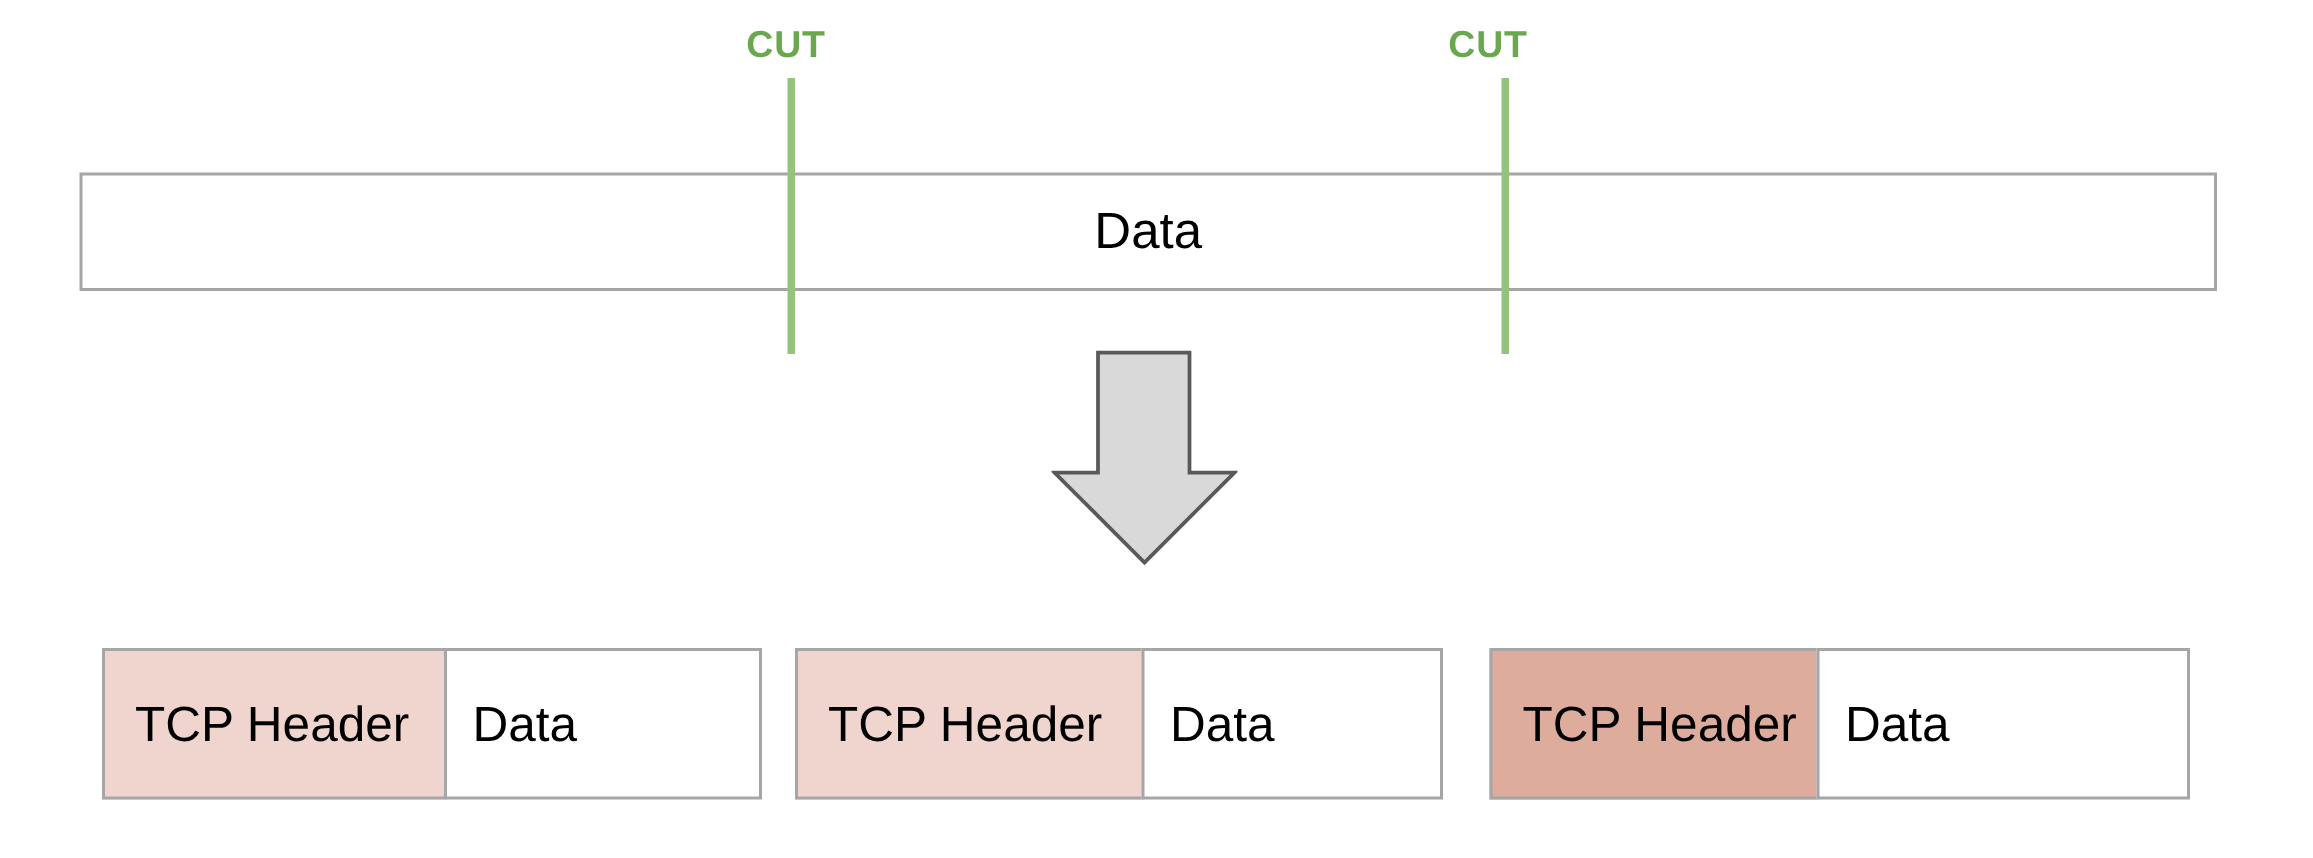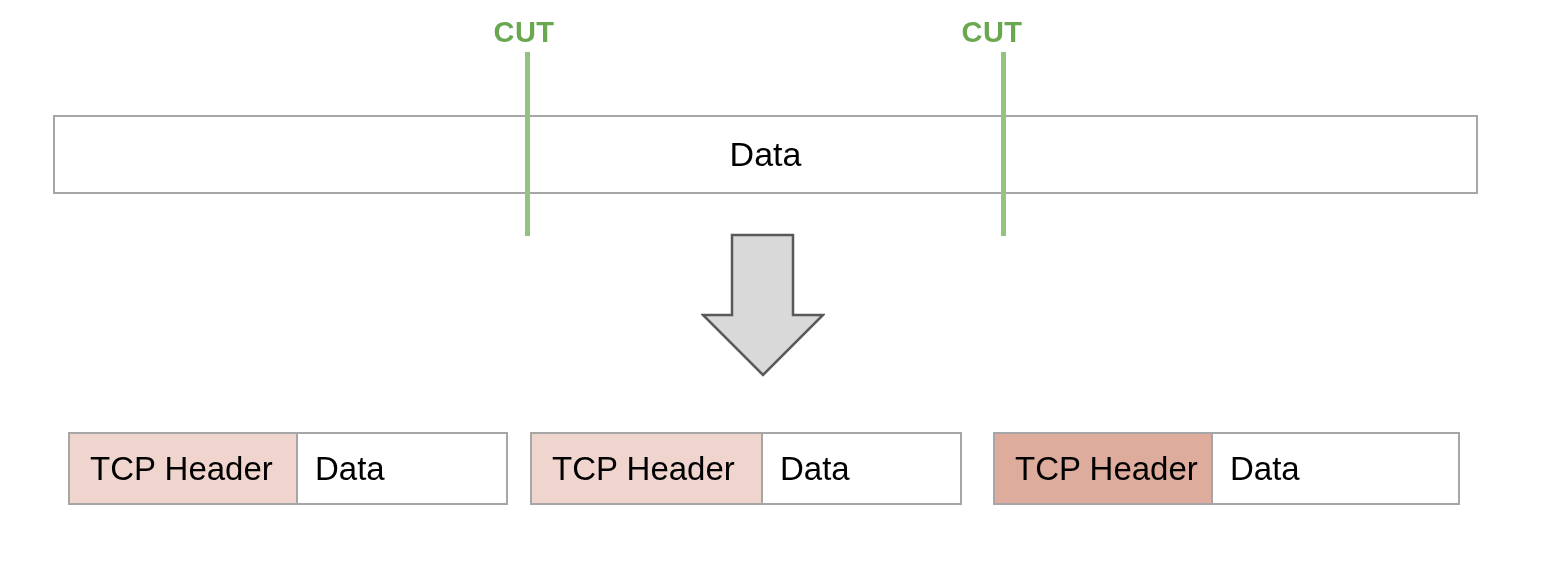--- a/index.html
+++ b/index.html
@@ -33,21 +33,21 @@
   .bar-label {
     font-size: 34px;
     color: #000000;
   }
 
   
   .cut-label {
     position: absolute;
     top: 16px;
     transform: translateX(-50%);
-    font-size: 29px;
+    font-size: 25px;
     font-weight: bold;
     letter-spacing: 0.5px;
   }
   .cut-label-1 { left: 524px; }
   .cut-label-2 { left: 992px; }
   .cut-line {
     position: absolute;
     top: 52px;
     width: 5px;
     height: 184px;
@@ -70,21 +70,21 @@
     position: absolute;
     top: 432px;
     height: 78px;
     display: flex;
   }
   .segment-1 { left: 68px; }
   .segment-2 { left: 530px; }
   .segment-3 { left: 993px; }
   .cell {
     box-sizing: border-box;
-    height: 73px;
+    height: 101px;
     border: 2px solid #a6a6a6;
     display: flex;
     align-items: center;
     font-size: 33px;
     color: #000000;
     white-space: nowrap;
   }
   .header-cell { padding-left: 20px; }
   .data-cell {
     margin-left: -2px;

